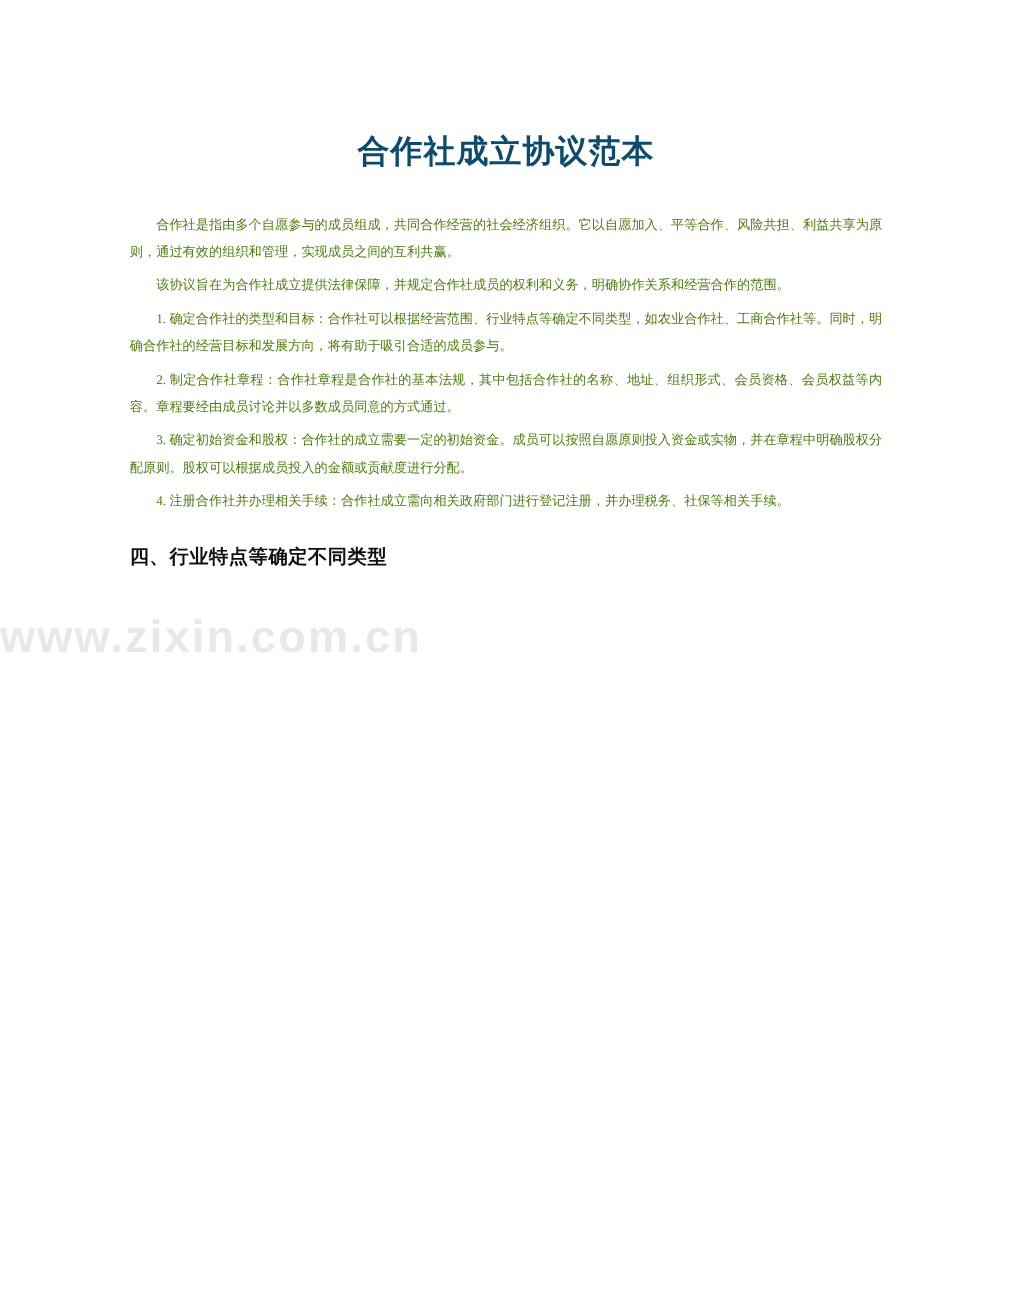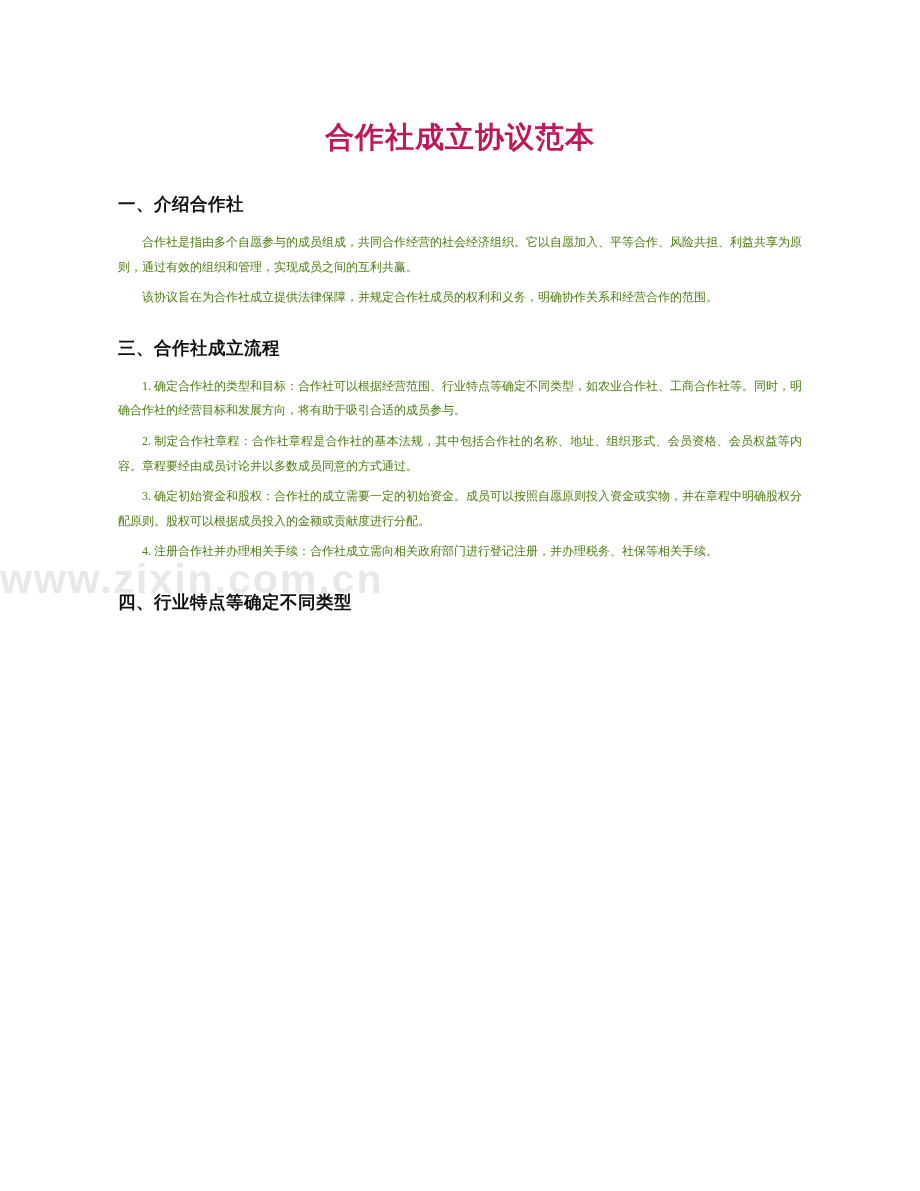--- a/index.html
+++ b/index.html
@@ -22,21 +22,21 @@
     box-sizing: border-box;
     padding: 96px 118px 60px 118px;
   }
   .doc-title {
     text-align: center;
     font-family: "Liberation Sans", "DejaVu Sans", sans-serif;
     font-weight: bold;
     font-size: 29px;
     letter-spacing: 1px;
     margin: 22px 0 34px 0;
-    color: #be185d;
+    color: #0c4a6e;
   }
   .section-heading {
     font-family: "Liberation Sans", "DejaVu Sans", sans-serif;
     font-weight: bold;
     font-size: 17.5px;
     margin: 26px 0 14px 0;
     color: #111111;
     letter-spacing: 0.5px;
   }
   .para {
@@ -66,26 +66,24 @@
     white-space: nowrap;
   }
 </style>
 </head>
 <body>
 
 <div class="page">
 
   <h1 class="doc-title">合作社成立协议范本</h1>
 
-  <h2 class="section-heading">一、介绍合作社</h2>
   <p class="para">合作社是指由多个自愿参与的成员组成，共同合作经营的社会经济组织。它以自愿加入、平等合作、风险共担、利益共享为原则，通过有效的组织和管理，实现成员之间的互利共赢。</p>
 
   <p class="para">该协议旨在为合作社成立提供法律保障，并规定合作社成员的权利和义务，明确协作关系和经营合作的范围。</p>
 
-  <h2 class="section-heading">三、合作社成立流程</h2>
   <p class="para">1. 确定合作社的类型和目标：合作社可以根据经营范围、行业特点等确定不同类型，如农业合作社、工商合作社等。同时，明确合作社的经营目标和发展方向，将有助于吸引合适的成员参与。</p>
   <p class="para">2. 制定合作社章程：合作社章程是合作社的基本法规，其中包括合作社的名称、地址、组织形式、会员资格、会员权益等内容。章程要经由成员讨论并以多数成员同意的方式通过。</p>
   <p class="para">3. 确定初始资金和股权：合作社的成立需要一定的初始资金。成员可以按照自愿原则投入资金或实物，并在章程中明确股权分配原则。股权可以根据成员投入的金额或贡献度进行分配。</p>
   <p class="para">4. 注册合作社并办理相关手续：合作社成立需向相关政府部门进行登记注册，并办理税务、社保等相关手续。</p>
 
   <h2 class="section-heading">四、行业特点等确定不同类型</h2>
 
   <div class="watermark">www.zixin.com.cn</div>
 </div>
 

